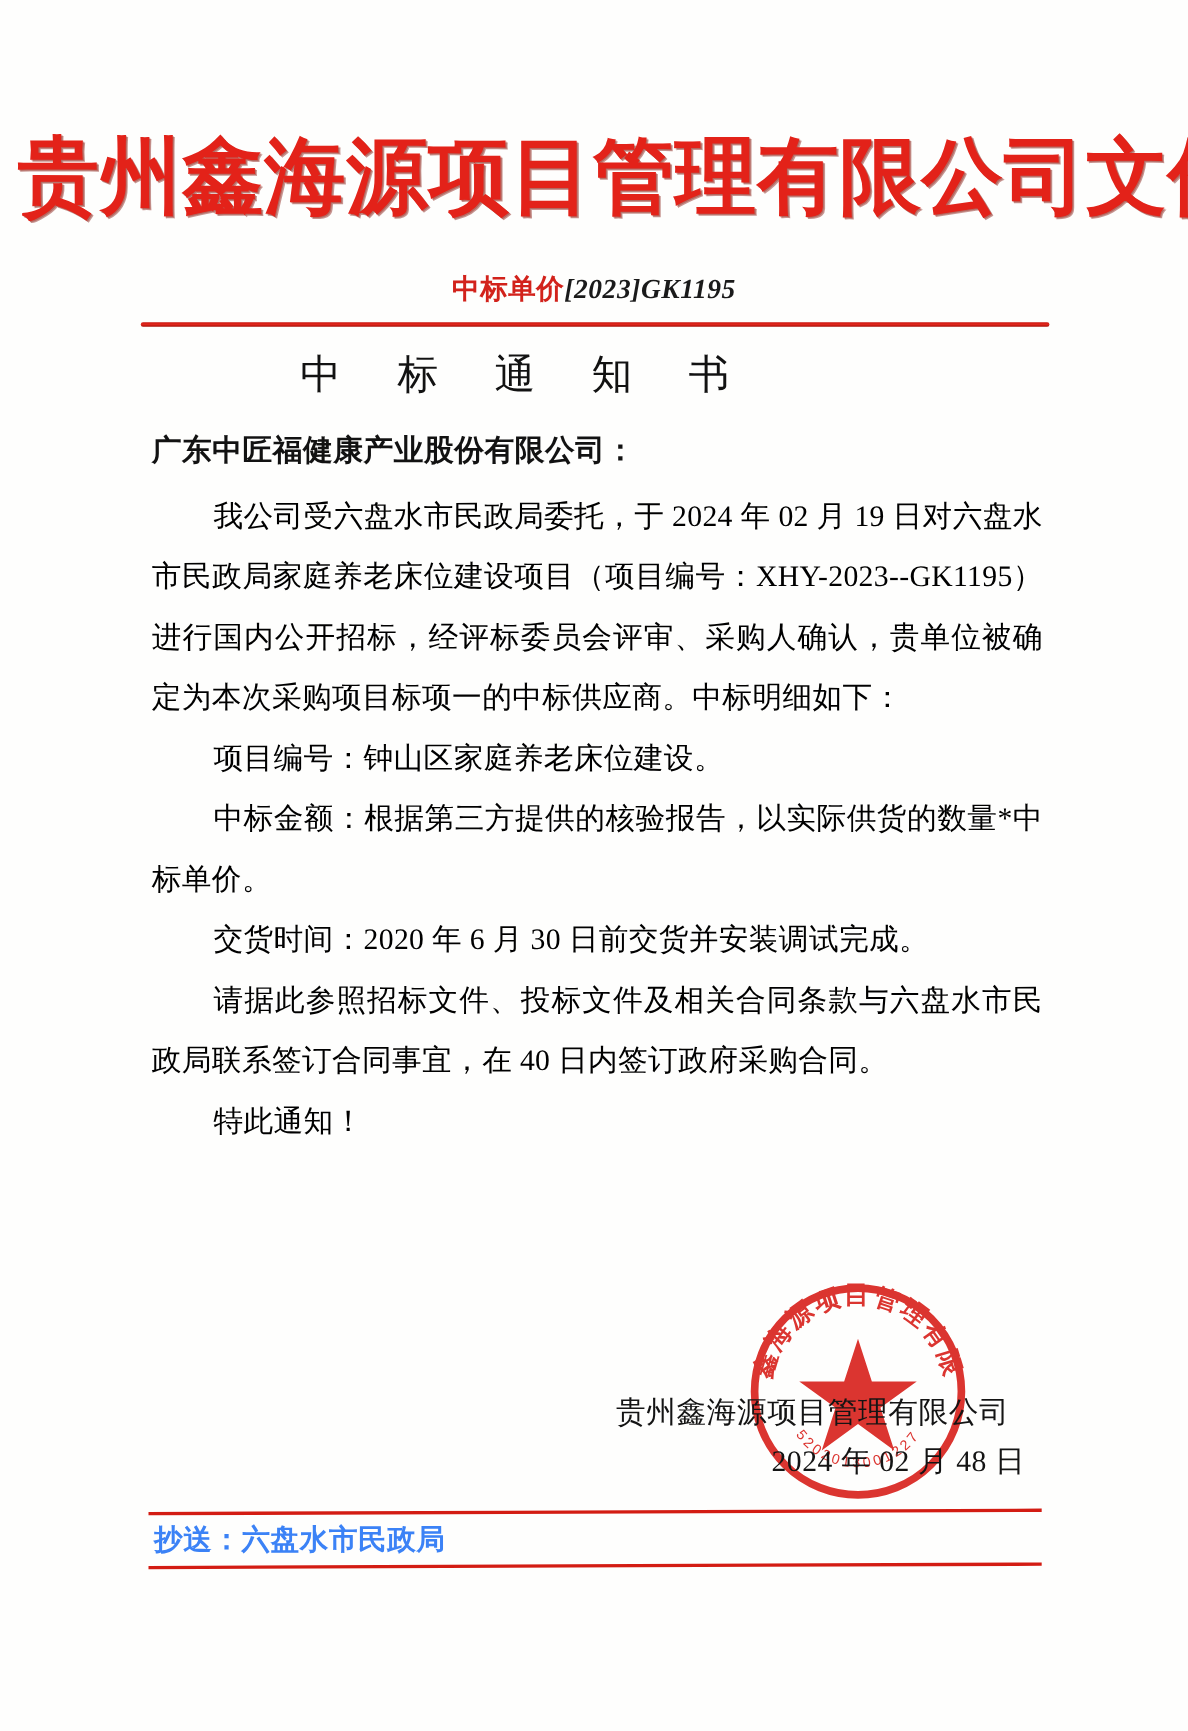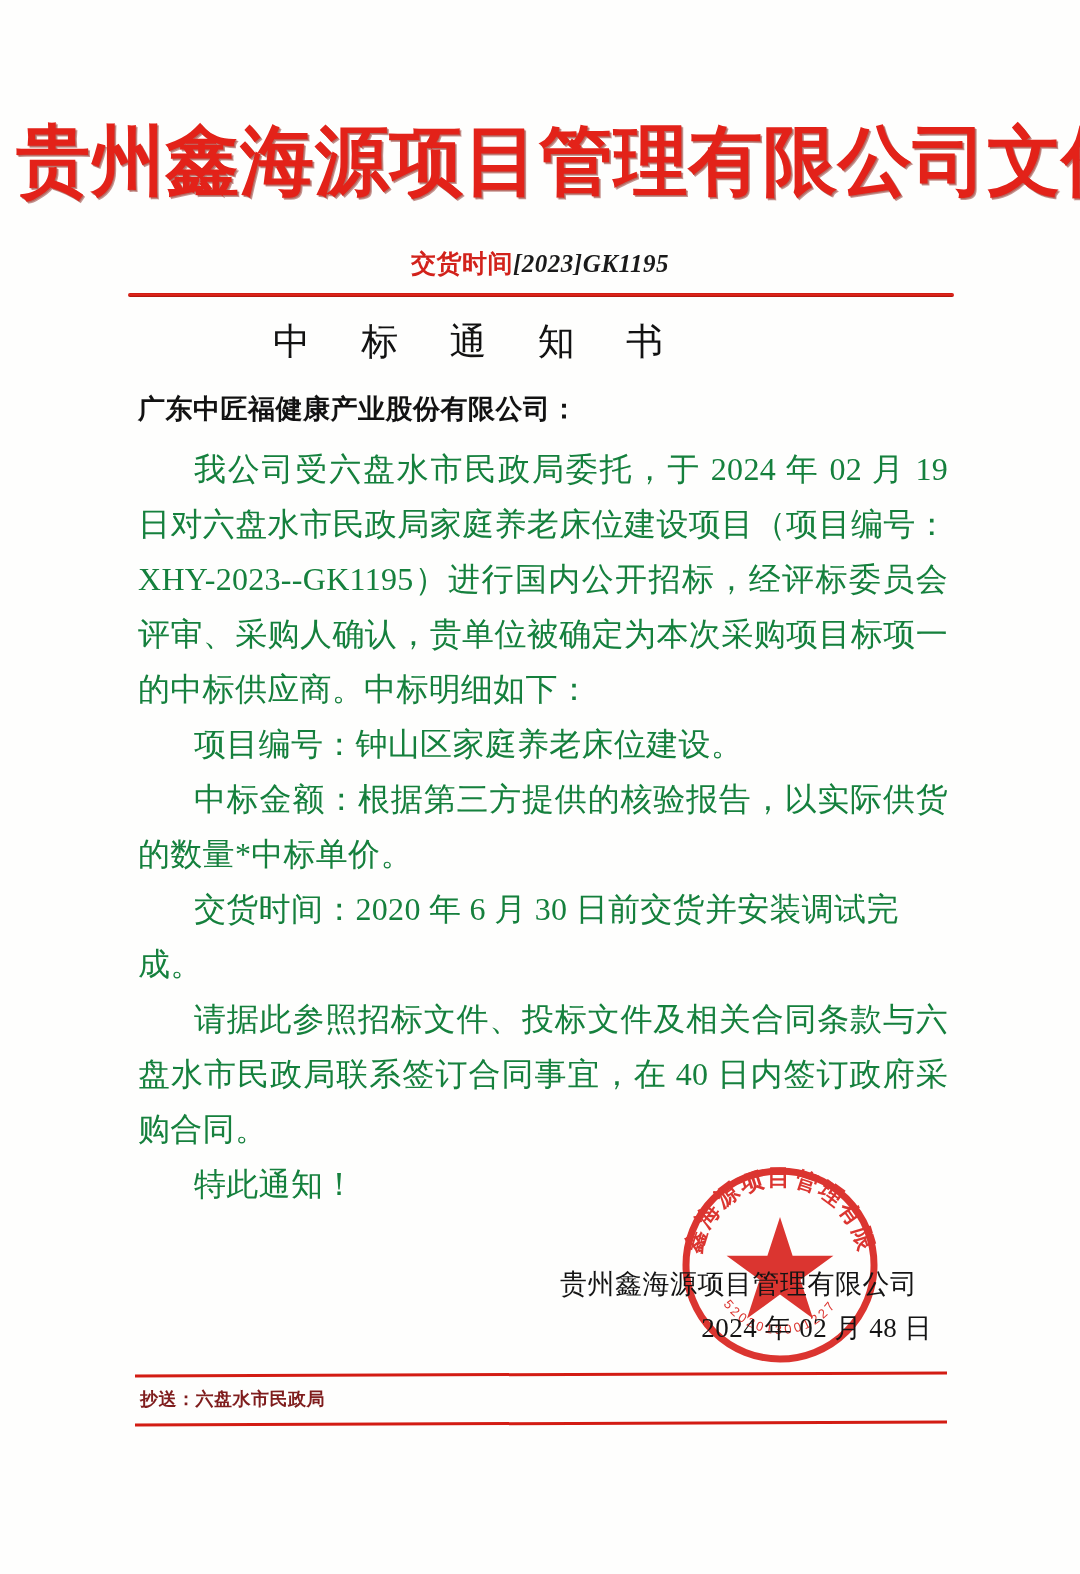--- a/index.html
+++ b/index.html
@@ -87,23 +87,23 @@
   .recipient {
     font-size: 27px;
     line-height: 42px;
     color: #121212;
     font-weight: bold;
     font-family: "Liberation Sans", "DejaVu Sans", sans-serif;
     letter-spacing: 0.5px;
     margin-bottom: 12px;
   }
   .para {
-    font-size: 32px;
+    font-size: 27px;
     line-height: 55px;
-    color: #15803d;
+    color: #000000;
     text-align: justify;
     text-justify: inter-ideograph;
     text-indent: 56px;
     letter-spacing: 0.3px;
     font-family: "Liberation Serif", "DejaVu Serif", serif;
   }
   .para.tight { text-align: left; }
 
   
   .sign-block {
@@ -159,38 +159,38 @@
     top: 1422px;
     width: 812px;
     height: 3px;
     background: #d31c13;
     transform: rotate(-0.22deg);
   }
   .footer-text {
     position: absolute;
     left: 140px;
     top: 1379px;
-    font-size: 18px;
+    font-size: 26px;
     line-height: 40px;
     font-weight: bold;
-    color: #7f1d1d;
+    color: #3b82f6;
     letter-spacing: 0.5px;
     font-family: "Liberation Sans", "DejaVu Sans", sans-serif;
     white-space: nowrap;
   }
 </style>
 </head>
 <body>
 
 <div id="page">
 
   <div class="doc-header">贵州鑫海源项目管理有限公司文件</div>
 
   <div class="doc-number">
-    <span class="cn">交货时间</span><span class="en">[2023]GK1195</span>
+    <span class="cn">中标单价</span><span class="en">[2023]GK1195</span>
   </div>
 
   <div class="rule-top"></div>
 
   <div class="doc-title">中 标 通 知 书</div>
 
   <div class="body-block">
     <div class="recipient">广东中匠福健康产业股份有限公司：</div>
 
     <div class="para">我公司受六盘水市民政局委托，于 2024 年 02 月 19 日对六盘水市民政局家庭养老床位建设项目（项目编号：XHY-2023--GK1195）进行国内公开招标，经评标委员会评审、采购人确认，贵单位被确定为本次采购项目标项一的中标供应商。中标明细如下：</div>

